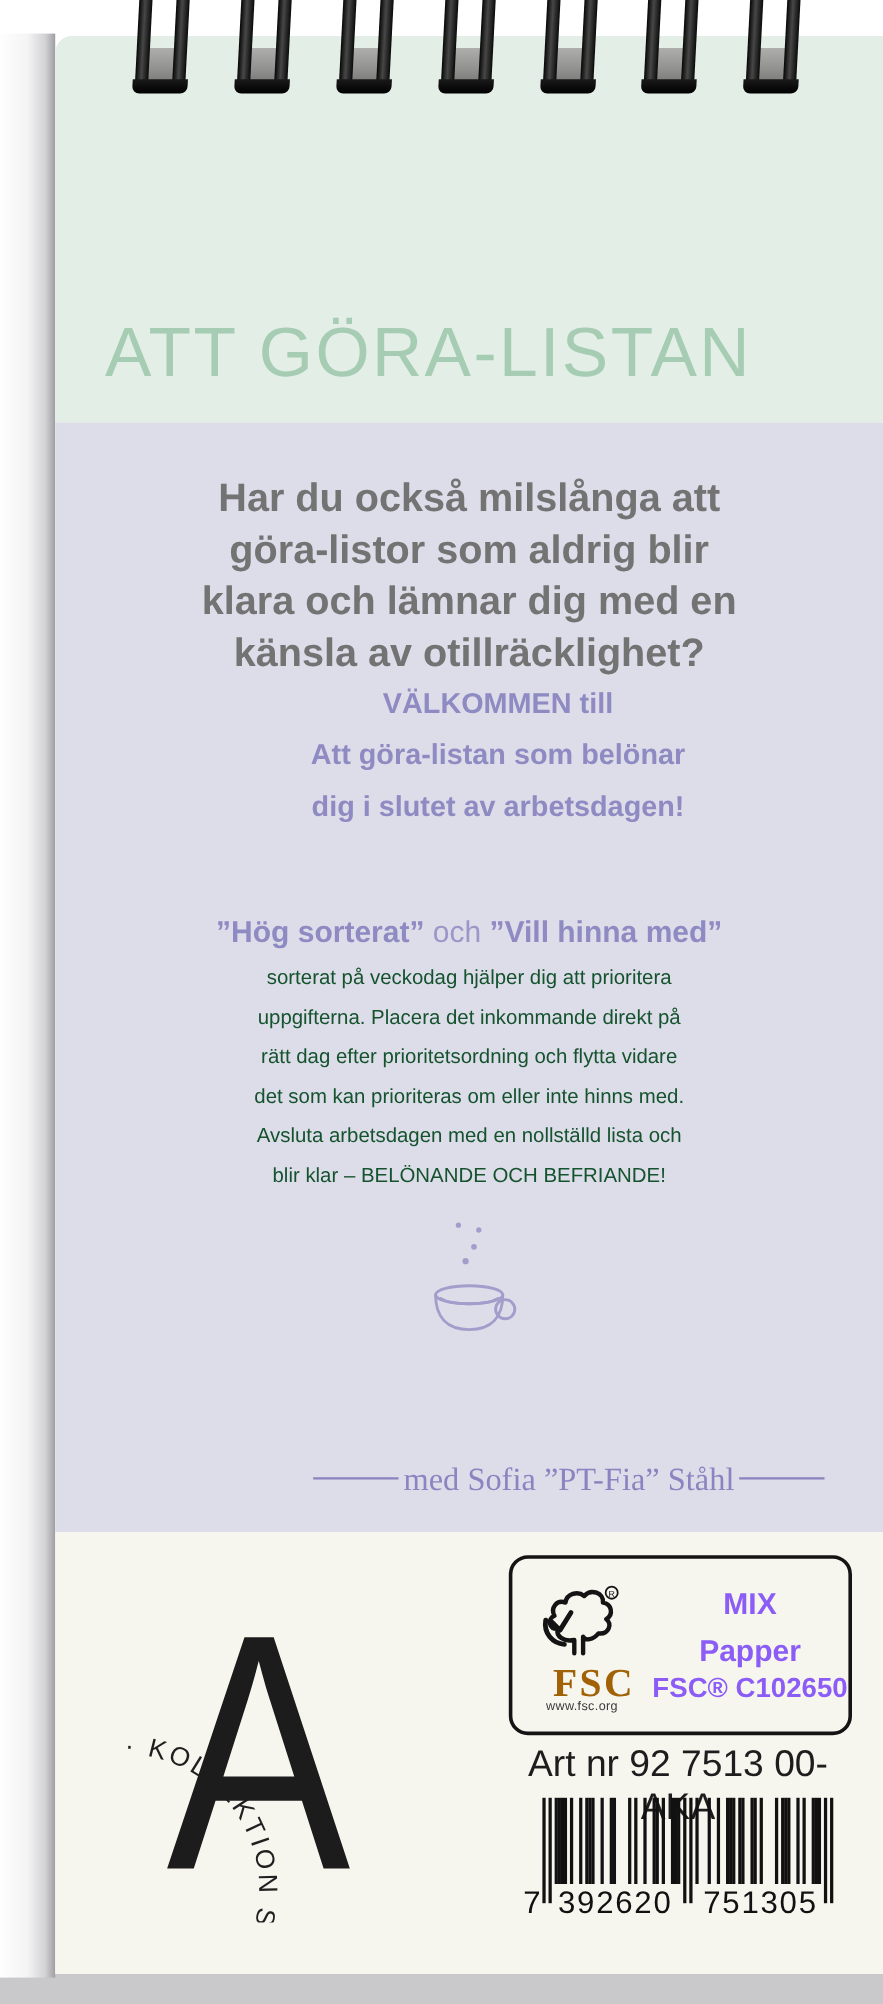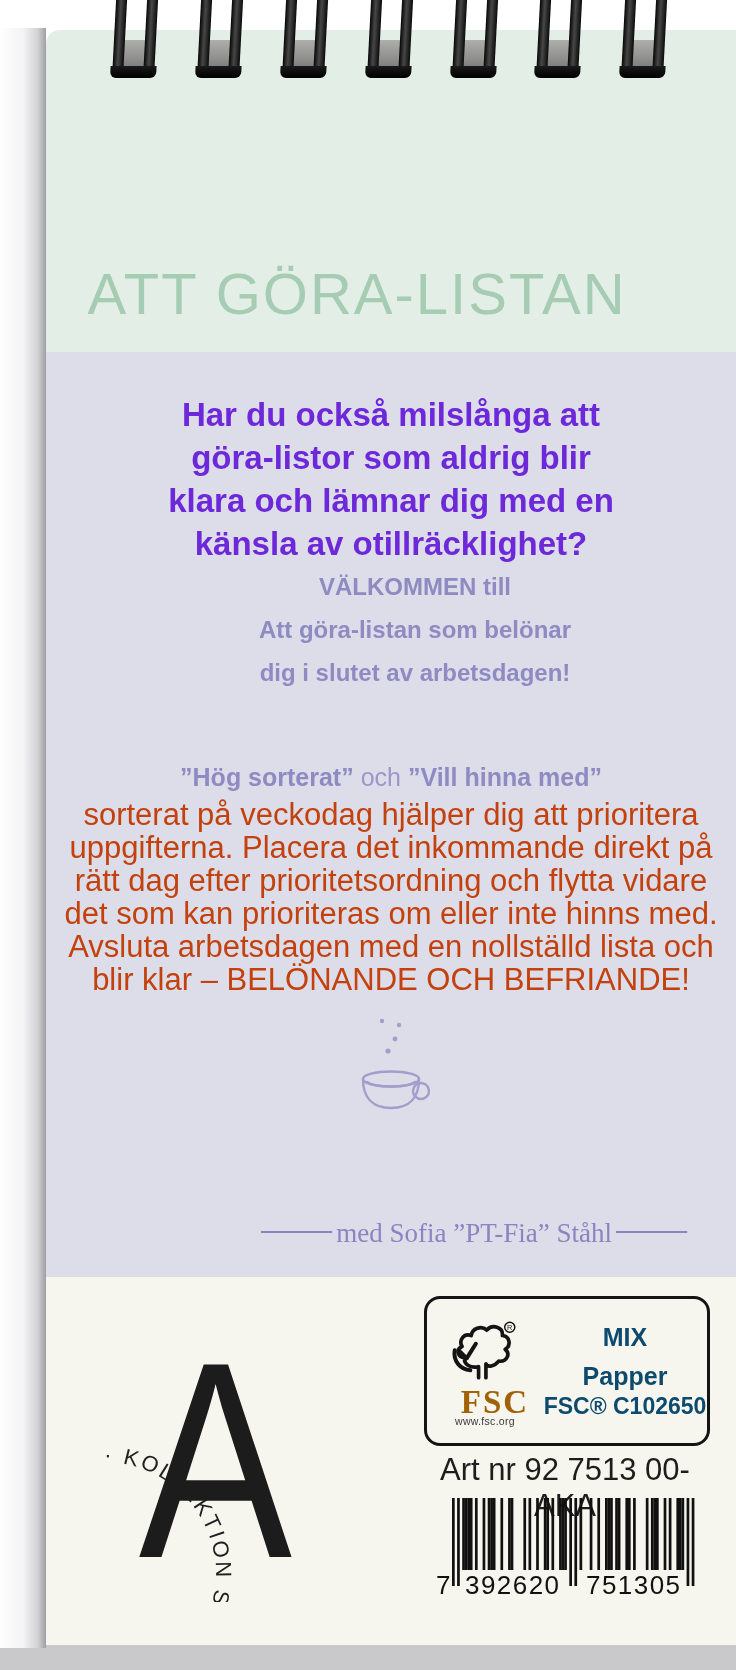--- a/index.html
+++ b/index.html
@@ -25,39 +25,39 @@
   .wire.l{left:2px;} .wire.r{right:2px;}
   .loop-bottom{position:absolute;left:0;bottom:0;width:46px;height:12px;border-radius:0 0 6px 6px;
         background:linear-gradient(180deg,#1a1a1a,#000);}
   
   .subtitle{position:absolute;left:0;top:183px;width:690px;text-align:center;
             font-size:36px;letter-spacing:3px;color:#a6ccb3;}
   .title{position:absolute;left:0;top:230px;width:622px;text-align:center;
          font-size:58px;letter-spacing:2px;color:#a6ccb3;}
   
   .lines{white-space:pre-line;text-align:center;position:absolute;left:0;width:690px;}
-  .intro-q{top:363px;font-size:33px;line-height:43px;font-weight:bold;color:#6d28d9;}
+  .intro-q{top:363px;font-size:33px;line-height:43px;font-weight:bold;color:#737373;}
   .intro-w{top:535px;font-size:24px;line-height:43px;font-weight:bold;color:#8e8ac2;padding-left:24px;}
   .desc-lead{position:absolute;left:0;top:733px;width:690px;text-align:center;
              font-size:25px;color:#9b97c8;}
   .desc-lead b{color:#8e8ac2;}
-  .desc-body{top:768px;font-size:31px;line-height:33px;color:#c2410c;}
+  .desc-body{top:768px;font-size:17px;line-height:33px;color:#14532d;}
   .cup-wrap{position:absolute;left:300px;top:985px;width:92px;height:108px;}
   .author{position:absolute;left:0;top:1188px;width:645px;text-align:right;
           font-family:"Liberation Serif",serif;font-size:27px;color:#8a85c0;}
   .author .dash{display:inline-block;transform:scaleX(2.6) translateY(-4px);font-weight:bold;margin:0 26px;}
   
   .logo-wrap{position:absolute;left:30px;top:1292px;width:280px;height:280px;}
   .fsc-box{position:absolute;left:378px;top:1266px;width:280px;height:144px;
            border:3px solid #141414;border-radius:16px;display:flex;align-items:center;}
   .fsc-left{width:116px;text-align:center;padding-top:4px;}
   .fsc-acronym{font-family:"Liberation Serif",serif;font-weight:bold;font-size:33px;
                letter-spacing:2px;color:#a16207;line-height:26px;margin-left:20px;}
   .fsc-url{font-size:10.5px;color:#3a3a3a;letter-spacing:.3px;}
-  .fsc-right{flex:1;text-align:center;color:#0c4a6e;font-weight:bold;}
+  .fsc-right{flex:1;text-align:center;color:#8b5cf6;font-weight:bold;}
   .fsc-grade{font-size:25px;margin-bottom:10px;}
   .fsc-material{font-size:25px;margin-bottom:2px;}
   .fsc-license{font-size:23px;}
   .artnr{position:absolute;left:378px;top:1422px;width:282px;text-align:center;
          font-size:31px;color:#1d1d1d;}
   .barcode-wrap{position:absolute;left:390px;top:1468px;width:264px;height:104px;}
   .barcode-wrap text{font-family:"Liberation Sans",sans-serif;}
 </style>
 </head>
 <body>

